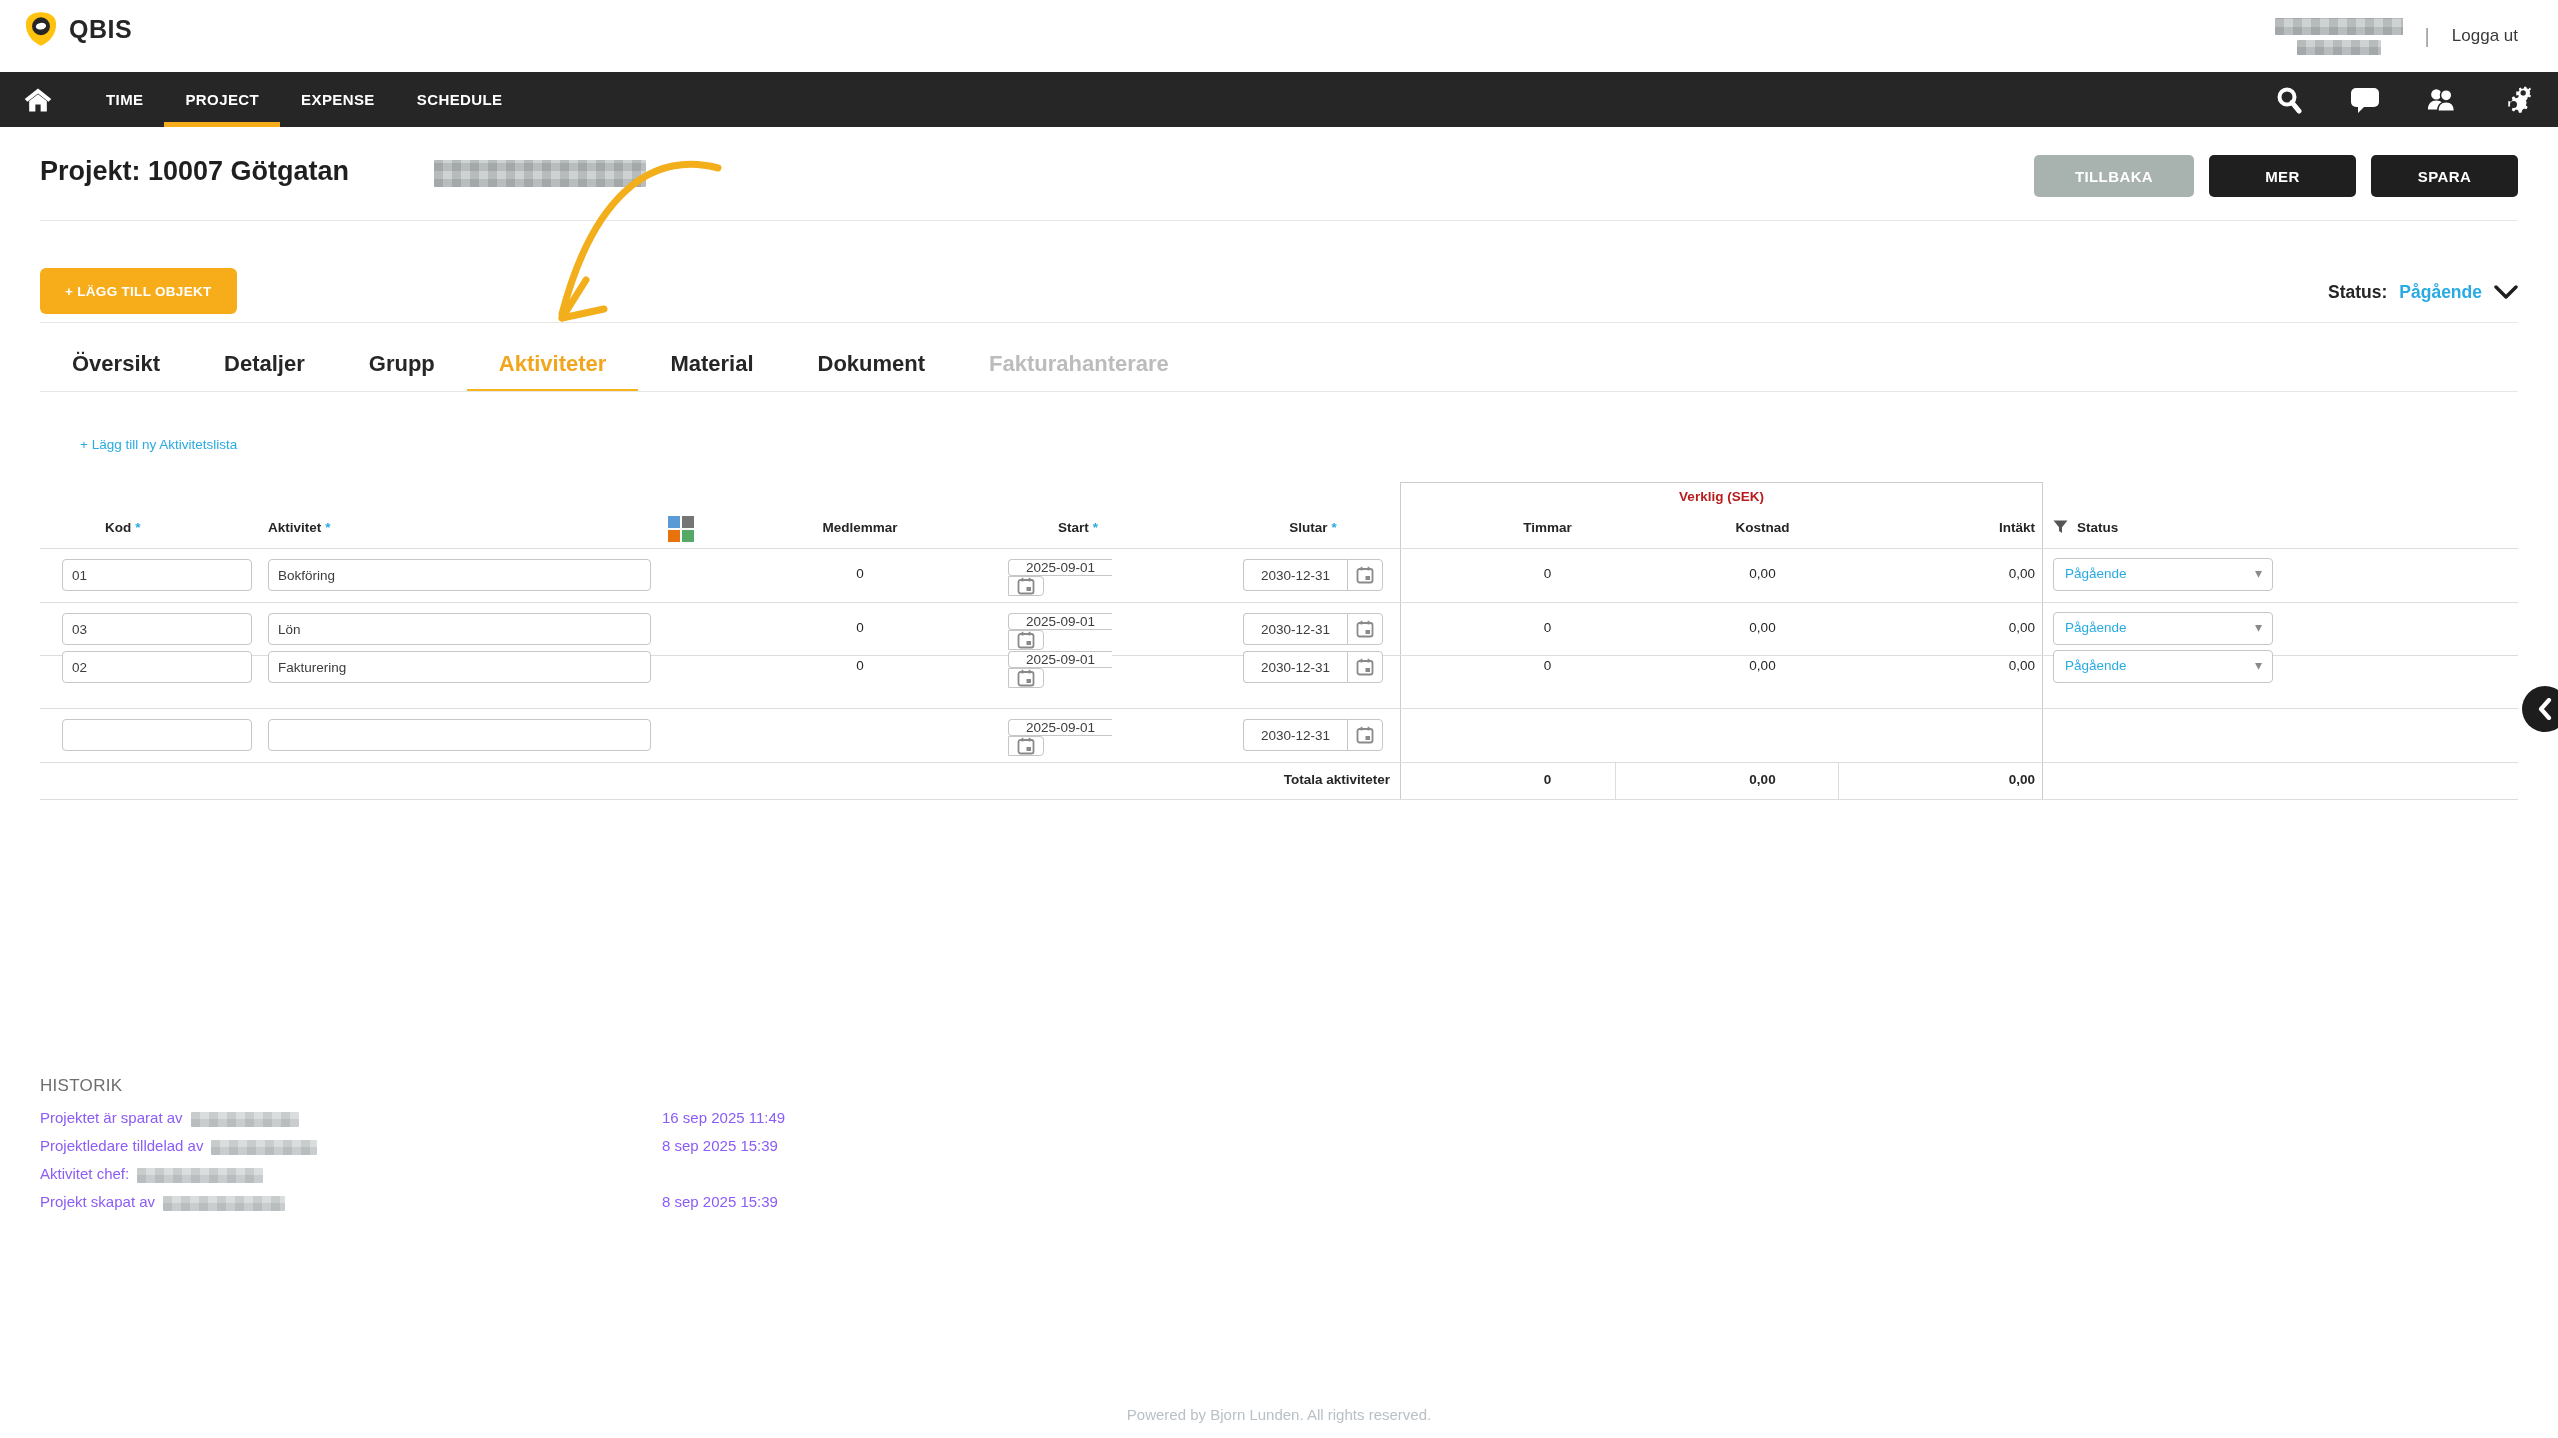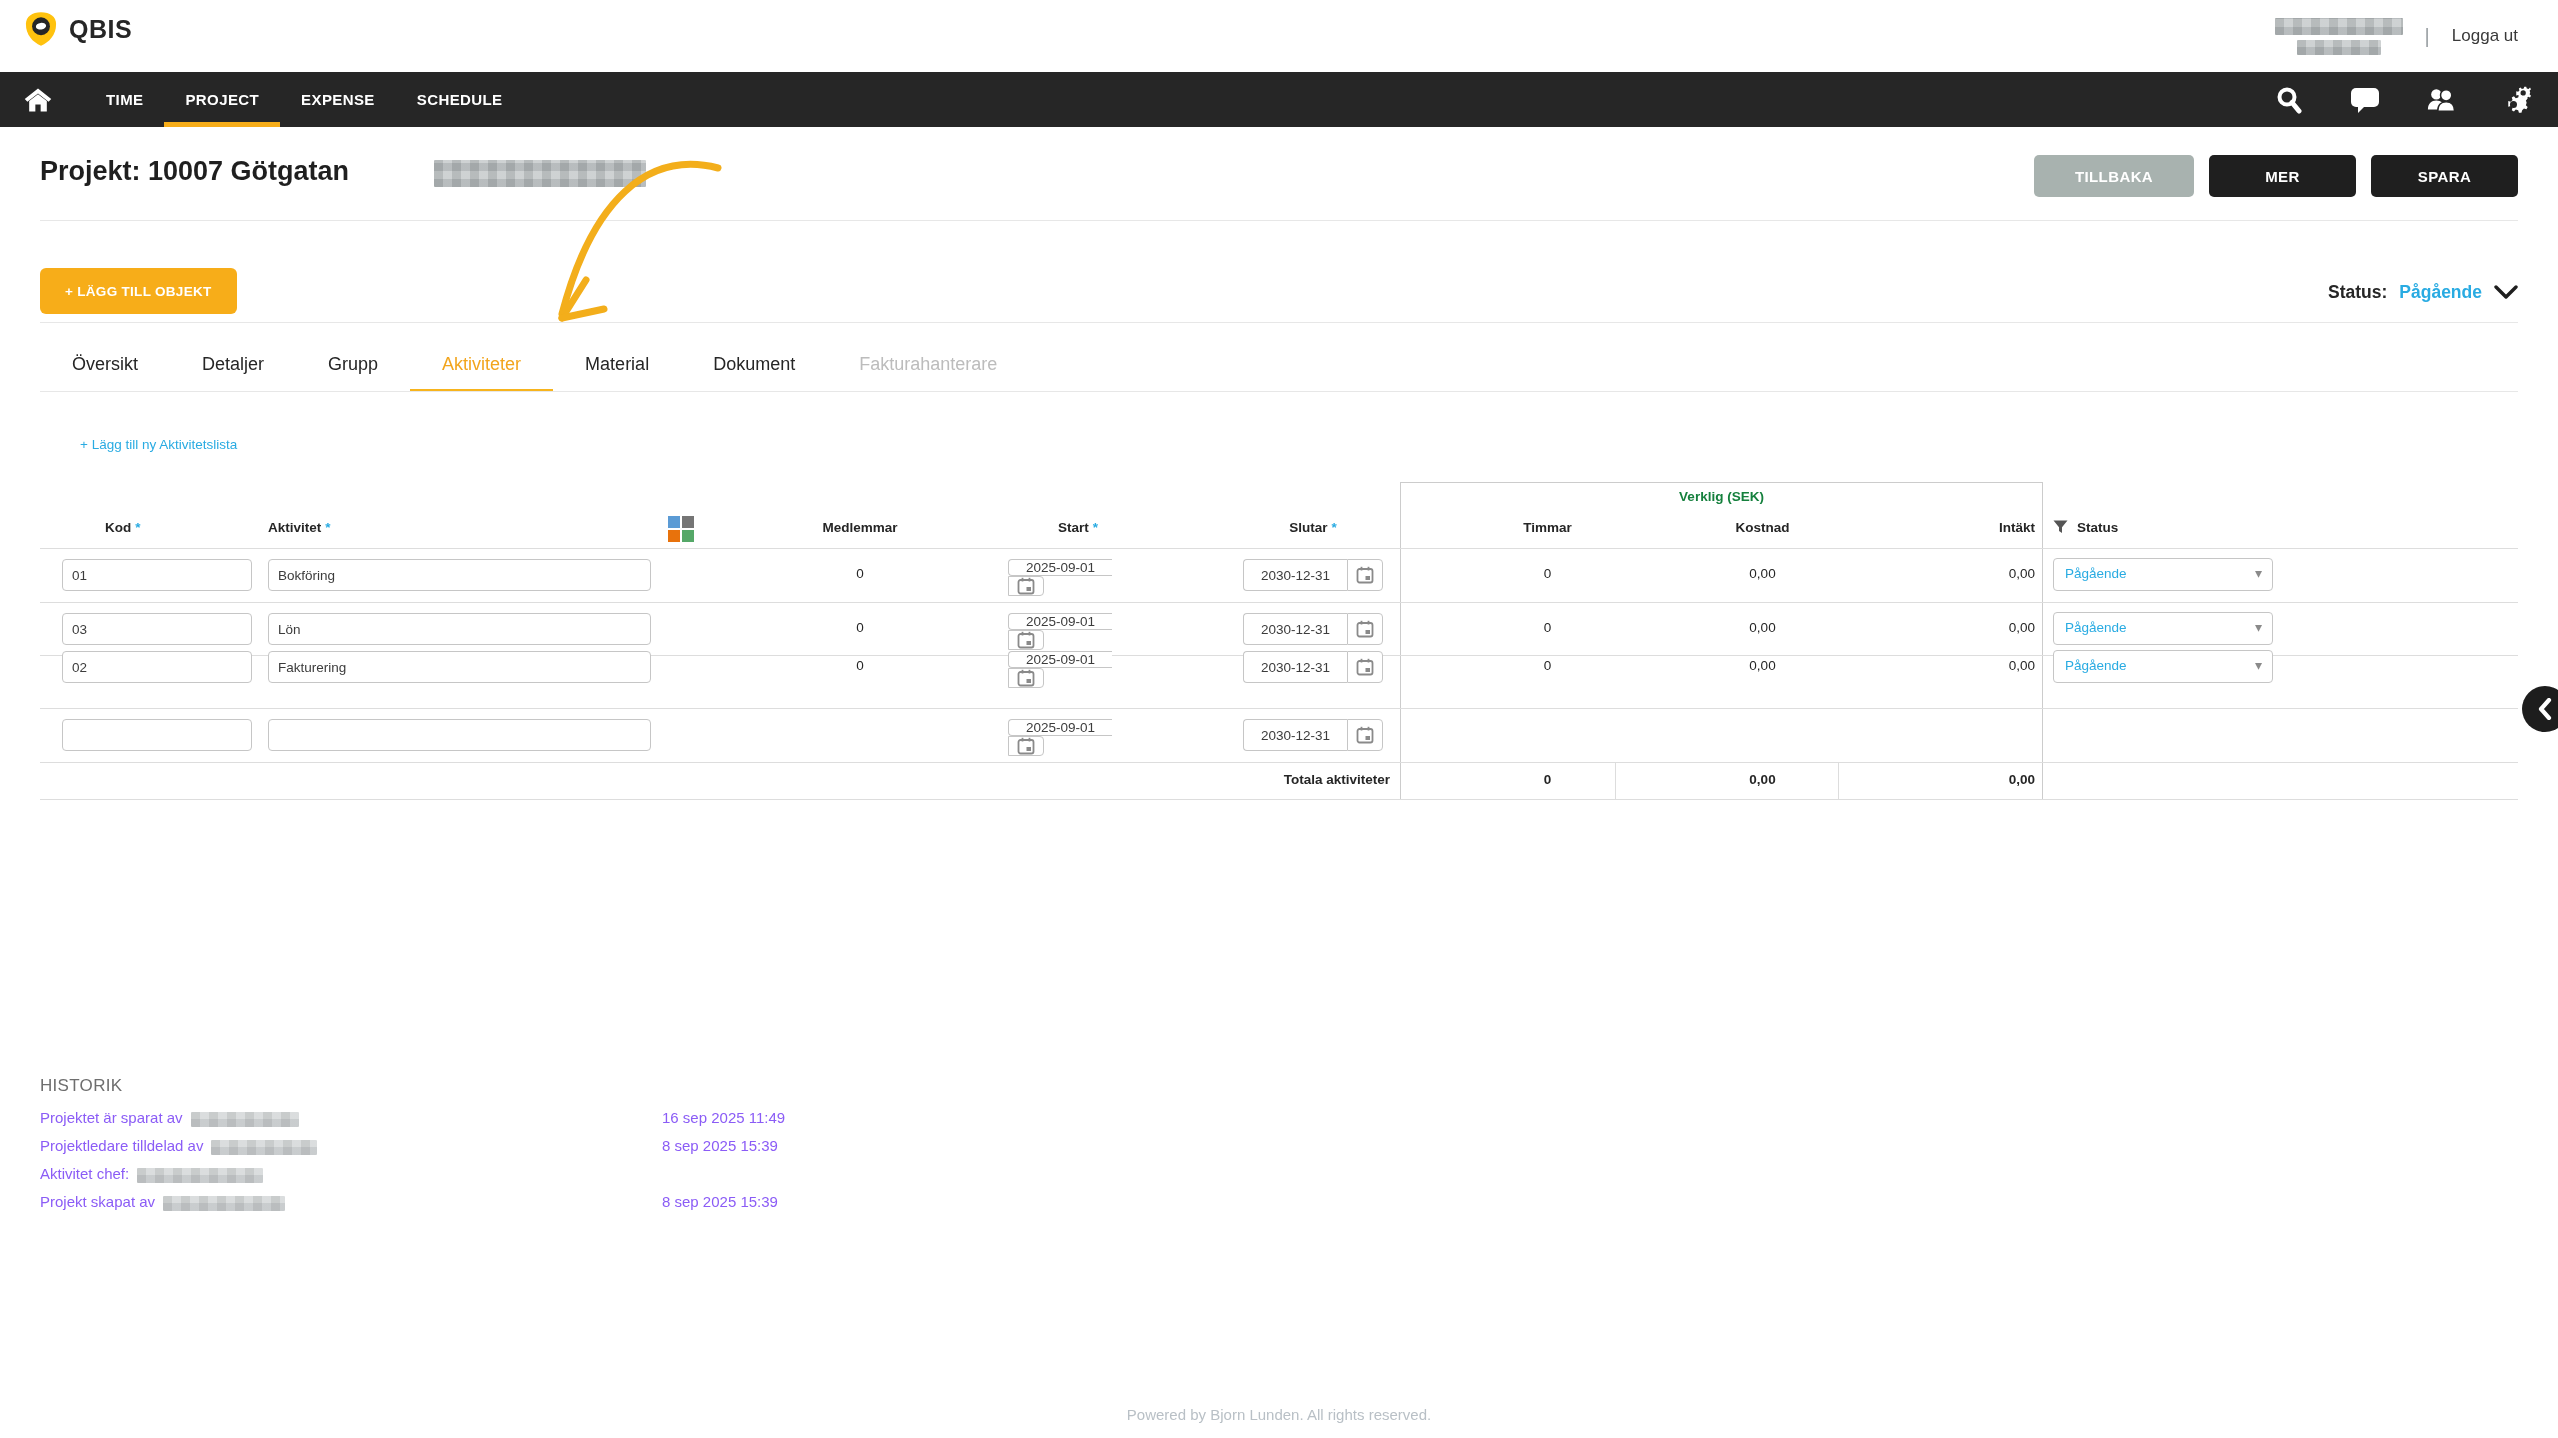--- a/index.html
+++ b/index.html
@@ -45,35 +45,35 @@
   
   .add-object { position:absolute; left:40px; top:268px; height:46px; padding:13px 25px; background:#F7AD19;
                 border:none; border-radius:6px; color:#fff; font-family:inherit; font-size:13.5px;
                 font-weight:bold; letter-spacing:0.3px; cursor:pointer; }
   .status-top { position:absolute; right:40px; top:282px; display:flex; align-items:center; gap:12px; font-size:17.5px; }
   .status-top .lbl { font-weight:bold; color:#262626; }
   .status-top .val { color:#29ABE2; font-weight:bold; cursor:pointer; }
 
   
   .tabs { position:absolute; left:40px; top:341px; height:51px; display:flex; }
-  .tab { height:51px; line-height:46px; padding:0 32px; font-size:18px; font-weight:normal;
+  .tab { height:51px; line-height:46px; padding:0 32px; font-size:22px; font-weight:bold;
          color:#262626; cursor:pointer; border-bottom:3px solid transparent; }
   .tab--active { color:#F2A51D; border-bottom-color:#F7B41D; }
   .tab--disabled { color:#bcbcbc; }
 
   .add-list { position:absolute; left:80px; top:437px; font-size:13.5px; color:#29ABE2; cursor:pointer; }
 
   
   .table { position:absolute; left:40px; top:480px; width:2478px; height:320px; font-size:13.5px; }
   .hline { position:absolute; left:0; width:2478px; height:1px; background:#ddd; }
   .vbox { position:absolute; left:1360px; top:2px; width:643px; height:317px;
           border:1px solid #ccc; border-bottom:none; }
   .vsep { position:absolute; top:282px; height:37px; width:1px; background:#ddd; }
   .group-hd { position:absolute; left:1360px; top:9px; width:643px; text-align:center;
-              font-weight:bold; color:#15803d; }
+              font-weight:bold; color:#b91c1c; }
   .th { position:absolute; top:40px; font-weight:bold; color:#262626; white-space:nowrap; }
   .star { color:#29ABE2; margin-left:4px; font-weight:bold; }
   .cell-c { text-align:center; } .cell-r { text-align:right; }
 
   .trow { position:absolute; left:0; width:2478px; height:53px; }
   .tinput { position:absolute; top:11px; height:32px; border:1px solid #c6c6c6; border-radius:4px;
             padding:0 9px; font-family:inherit; font-size:13.5px; color:#3c3c3c; outline:none; }
   .in-kod { left:22px; width:190px; }
   .in-akt { left:228px; width:383px; }
   .num { position:absolute; top:18px; color:#262626; }

